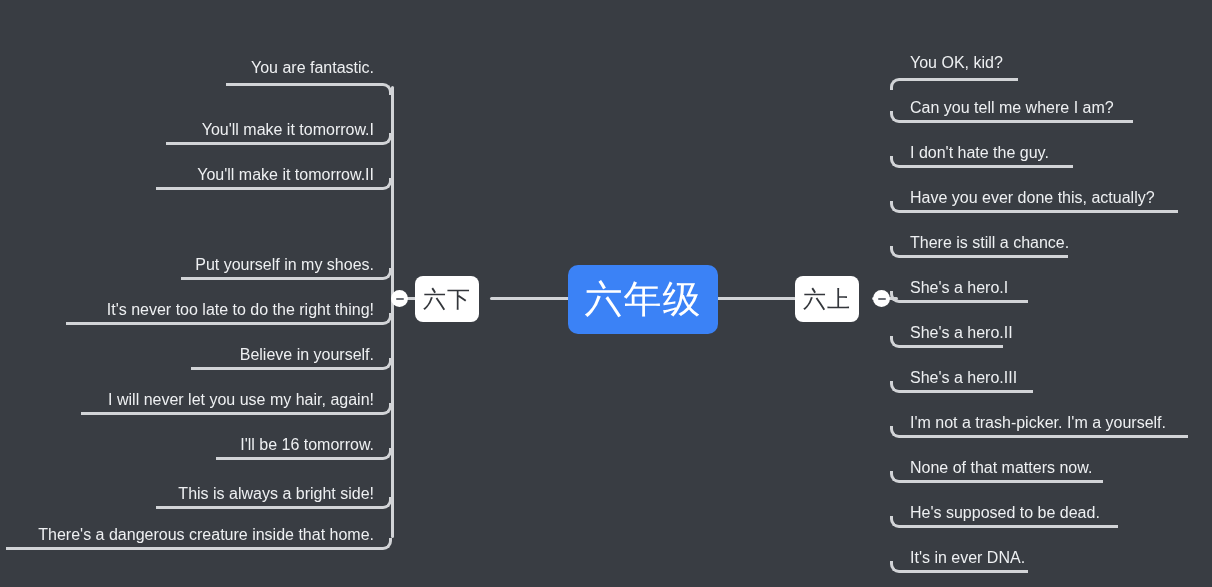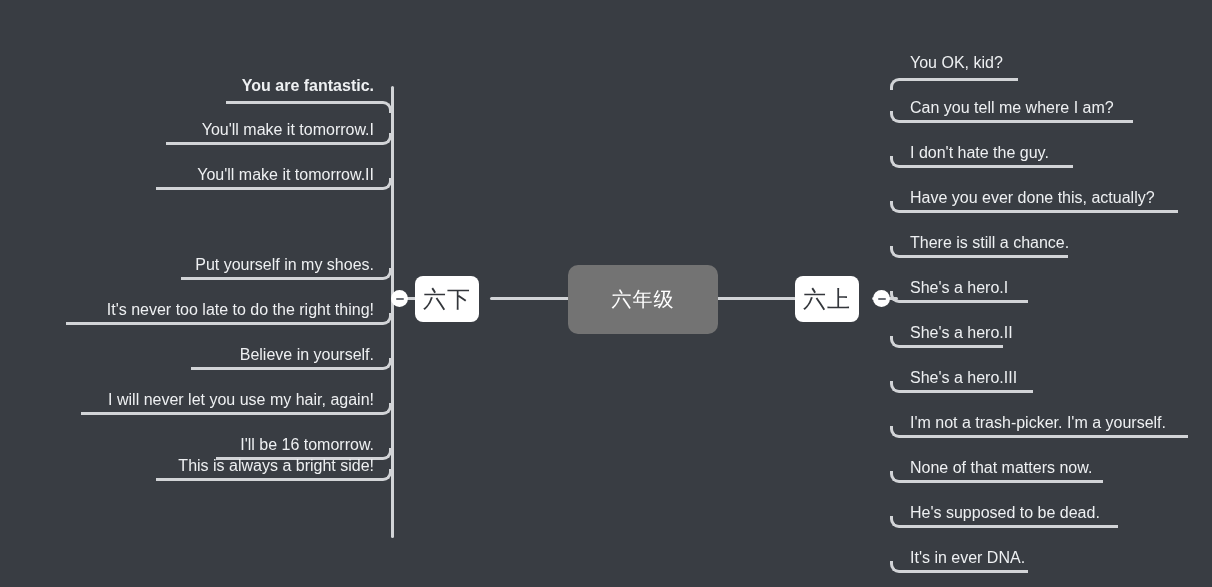--- a/index.html
+++ b/index.html
@@ -20,27 +20,27 @@
     background: #393d43;
   }
 
   
   .center-node {
     position: absolute;
     left: 568px;
     top: 265px;
     width: 150px;
     height: 69px;
-    background: #737373;
+    background: #3b82f6;
     border-radius: 10px;
     display: flex;
     align-items: center;
     justify-content: center;
     color: #ffffff;
-    font-size: 20px;
+    font-size: 38px;
     letter-spacing: 1px;
     box-sizing: border-box;
   }
 
   
   .branch-node {
     position: absolute;
     width: 64px;
     height: 46px;
     background: #ffffff;
@@ -168,21 +168,21 @@
     bottom: -12px;
   }
 </style>
 </head>
 <body>
 
 <div id="canvas">
 
   <div class="leaf-col" id="leaves-left">
     <div class="spine" id="spine-left"></div>
-  <div class="leaf first" style="top: 56px; width: 396px; font-weight: bold;">
+  <div class="leaf first" style="top: 38px; width: 396px;">
         <div class="leaf-label">You are fantastic.</div>
         <div class="leaf-rule" style="left: 226px; right: 0px;"></div>
       </div>
       <div class="leaf" style="top: 100px; width: 396px;">
         <div class="leaf-label">You'll make it tomorrow.I</div>
         <div class="leaf-rule" style="left: 166px; right: 0px;"></div>
       </div>
       <div class="leaf" style="top: 145px; width: 396px;">
         <div class="leaf-label">You'll make it tomorrow.II</div>
         <div class="leaf-rule" style="left: 156px; right: 0px;"></div>
@@ -200,23 +200,27 @@
         <div class="leaf-rule" style="left: 191px; right: 0px;"></div>
       </div>
       <div class="leaf" style="top: 370px; width: 396px;">
         <div class="leaf-label">I will never let you use my hair, again!</div>
         <div class="leaf-rule" style="left: 81px; right: 0px;"></div>
       </div>
       <div class="leaf" style="top: 415px; width: 396px;">
         <div class="leaf-label">I'll be 16 tomorrow.</div>
         <div class="leaf-rule" style="left: 216px; right: 0px;"></div>
       </div>
-      <div class="leaf" style="top: 436px; width: 396px;">
+      <div class="leaf" style="top: 464px; width: 396px;">
         <div class="leaf-label">This is always a bright side!</div>
         <div class="leaf-rule" style="left: 156px; right: 0px;"></div>
+      </div>
+      <div class="leaf" style="top: 505px; width: 396px;">
+        <div class="leaf-label">There's a dangerous creature inside that home.</div>
+        <div class="leaf-rule" style="left: 6px; right: 0px;"></div>
       </div>
     </div>
 
   <div class="leaf-col" id="leaves-right">
 
   <div class="leaf first" style="top: 33px; width: 324px;">
         <div class="leaf-label">You OK, kid?</div>
         <div class="leaf-rule" style="left: 0px; right: 194px;"></div>
       </div>
       <div class="leaf" style="top: 78px; width: 324px;">

